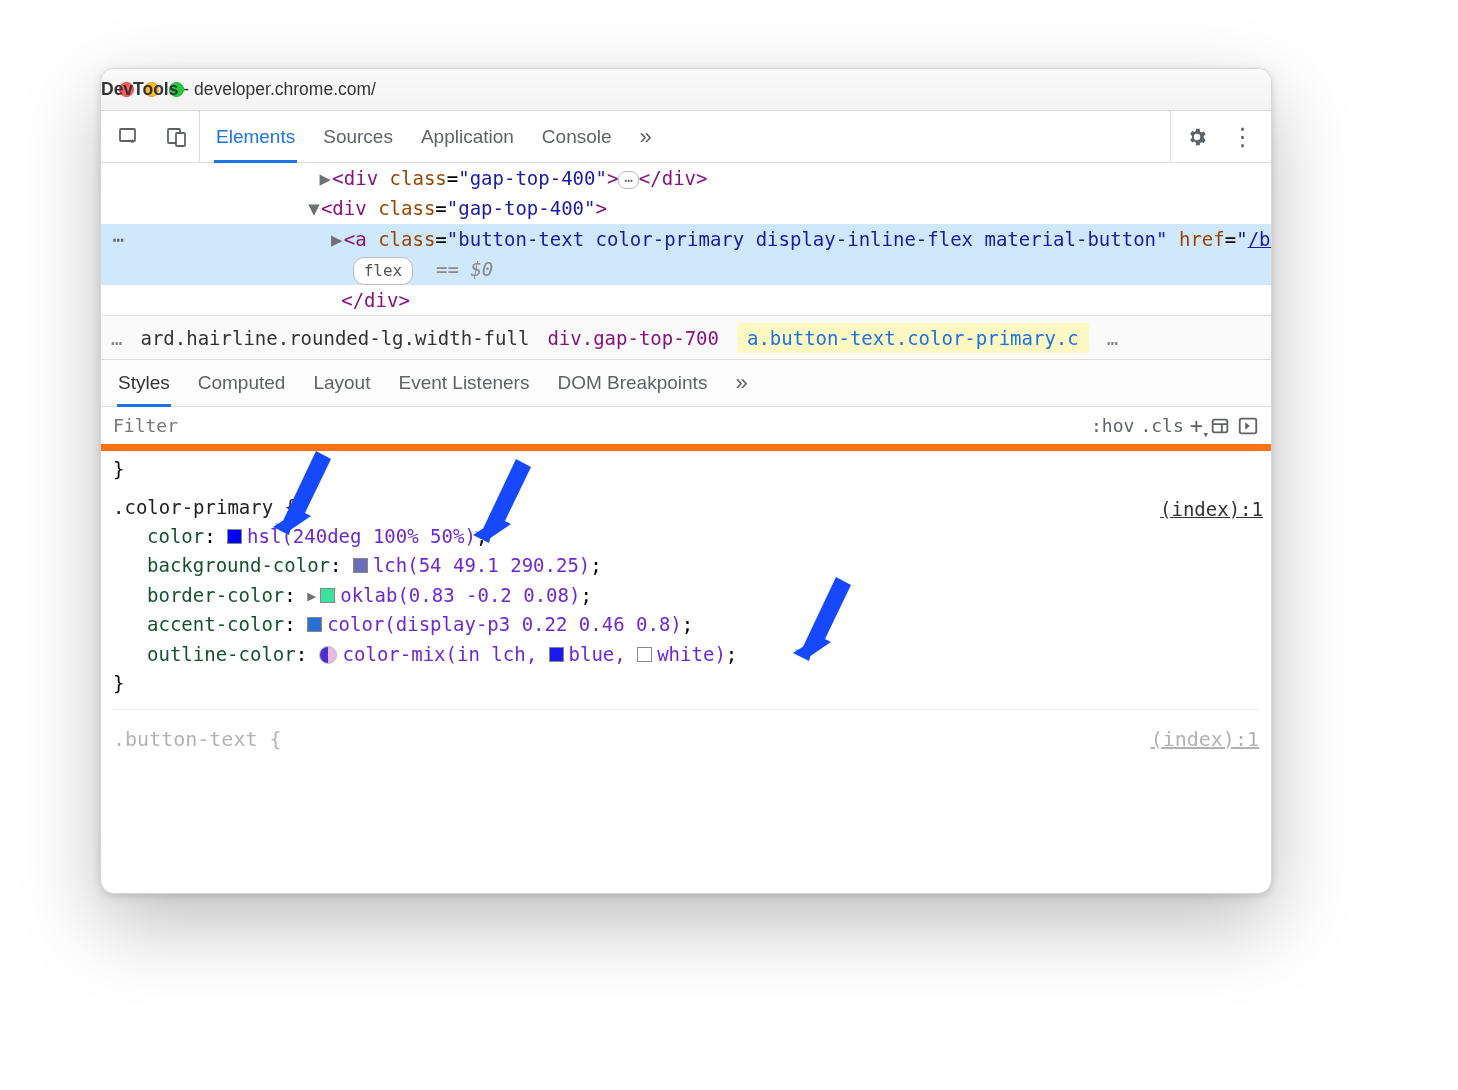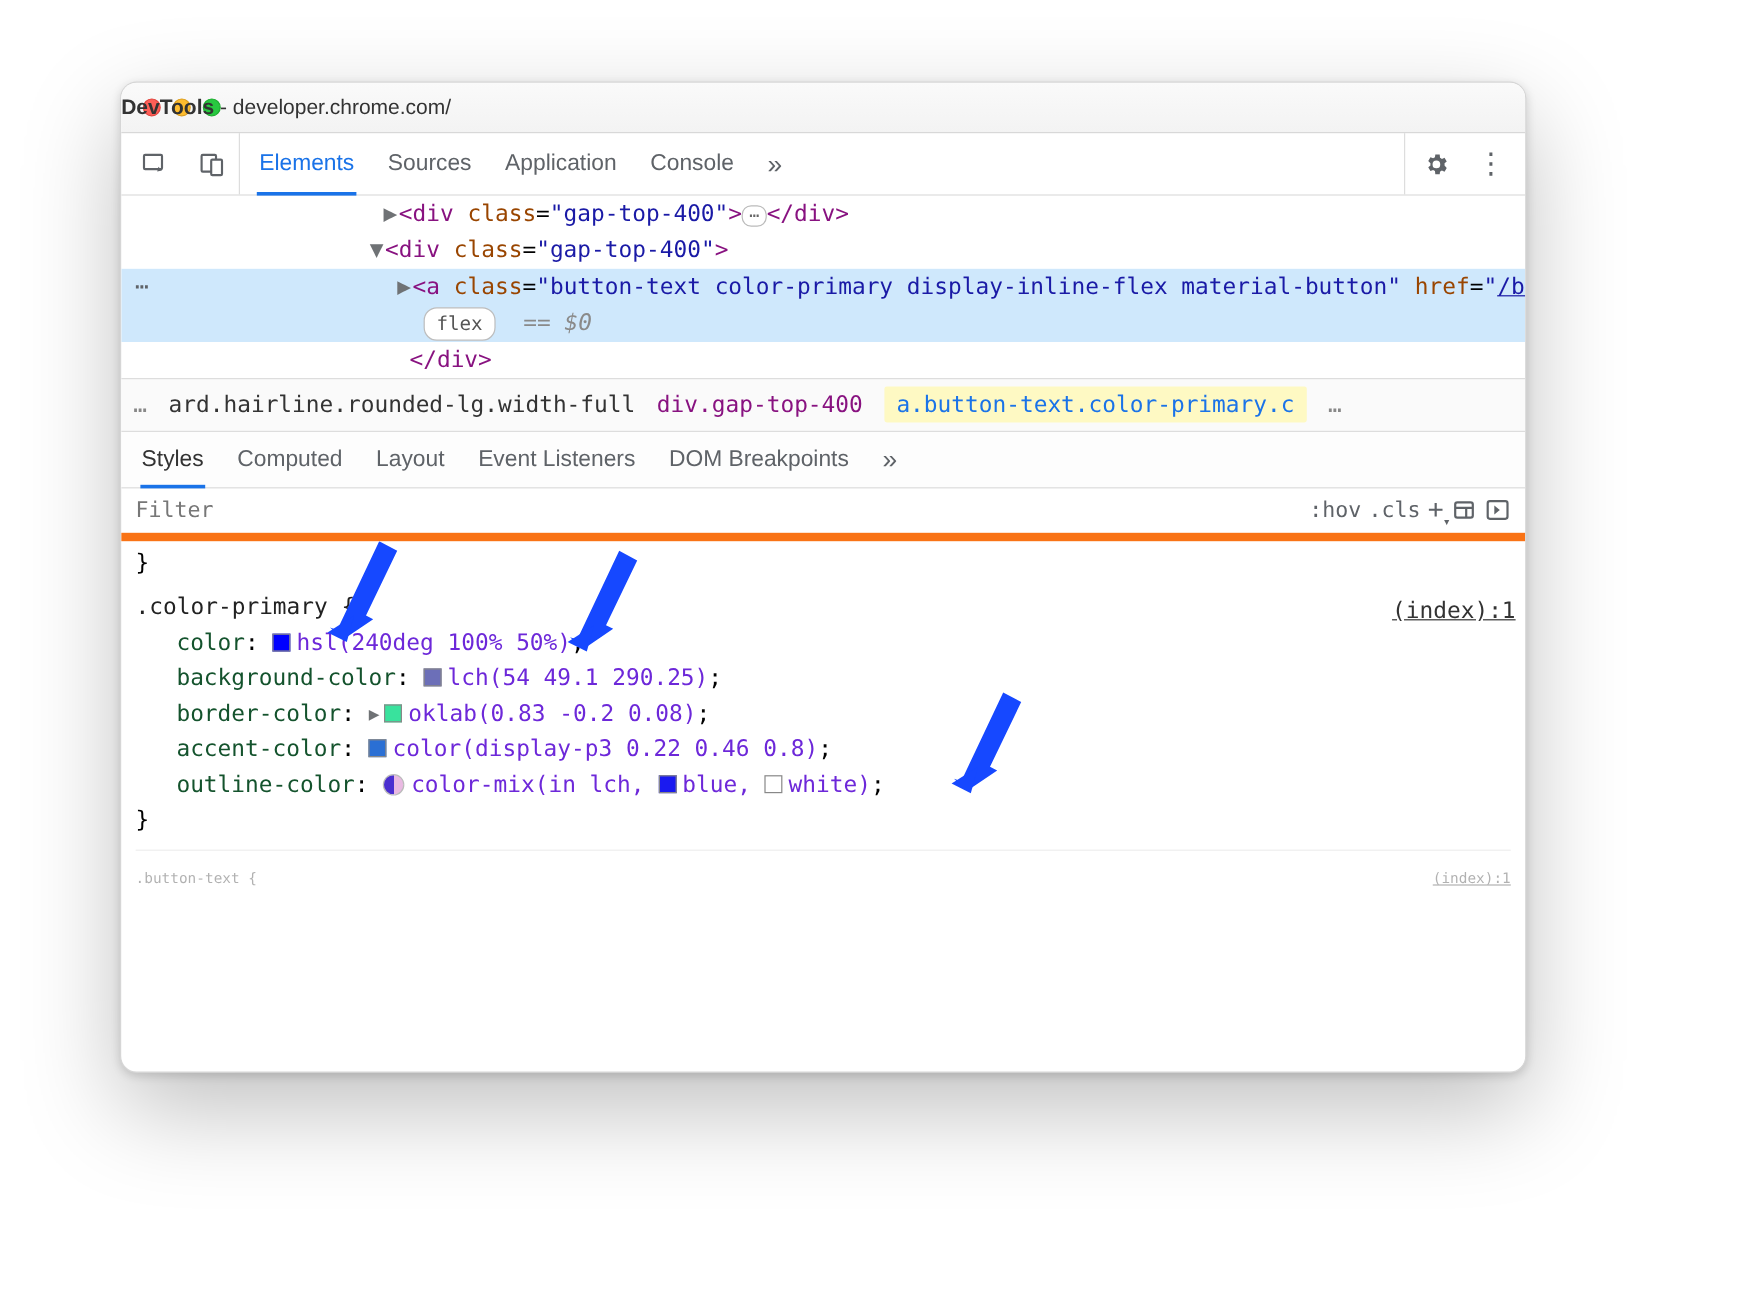--- a/index.html
+++ b/index.html
@@ -116,21 +116,21 @@
   .val { color:#6d28d9; }
   .swatch { display:inline-block; width:15px; height:15px; border:1px solid #888; vertical-align:-1px; margin-right:5px; }
   .swTri { display:inline-block; color:#6f7275; margin-right:4px; font-size:15px; vertical-align:1px;}
   .mixSwatch {
     display:inline-block; width:18px; height:18px; border-radius:50%; border:1px solid #bbb;
     vertical-align:-3px; margin-right:6px;
     background: linear-gradient(90deg,#4a2ed0 50%, #e9b9e2 50%);
   }
   .arrowSvg { position:absolute; pointer-events:none; }
   .arrowFill { fill:#1648ff; }
-  .botRule { color:#222; padding-top:14px; font-size:12px;}
+  .botRule { color:#222; padding-top:14px; font-size:20px;}
 </style>
 </head>
 <body>
 
 <div class="window">
 
   <div class="titlebar">
     <div class="traffic">
       <div class="dot red"></div>
       <div class="dot yellow"></div>
@@ -177,21 +177,21 @@
     <div class="domRow">                   <span class="tri">▶</span><span class="tag">&lt;div</span> <span class="attr">class</span>=<span class="str">"<span>gap-top-400</span>"</span><span class="tag">&gt;</span><span class="ellipsis">⋯</span><span class="tag">&lt;/div&gt;</span></div>
     <div class="domRow">                  <span class="tri">▼</span><span class="tag">&lt;div</span> <span class="attr">class</span>=<span class="str">"<span>gap-top-400</span>"</span><span class="tag">&gt;</span></div>
     <div class="domRow sel"> <span class="hl">⋯</span>                  <span class="tri">▶</span><span class="tag">&lt;a</span> <span class="attr">class</span>=<span class="str">"<span>button-text color-primary display-inline-flex material-button</span>"</span> <span class="attr">href</span>=<span class="str">"<span class="href">/blog/insider-dec-22/</span>"</span>
                       <span class="flexBadge">flex</span>  <span class="dollar">== $0</span></div>
     <div class="domRow">                     <span class="tag">&lt;/div&gt;</span></div>
   </div>
 
   <div class="breadcrumb">
     <span class="ell">…</span>
     <span>ard.hairline.rounded-lg.width-full</span>
-    <span class="mid">div.gap-top-400</span>
+    <span class="mid">div.gap-top-700</span>
     <span class="last">a.button-text.color-primary.c</span>
     <span class="ell">…</span>
   </div>
 
   <div class="stylesTabs">
     <div class="sTab active">Styles</div>
     <div class="sTab">Computed</div>
     <div class="sTab">Layout</div>
     <div class="sTab">Event Listeners</div>
     <div class="sTab">DOM Breakpoints</div>

